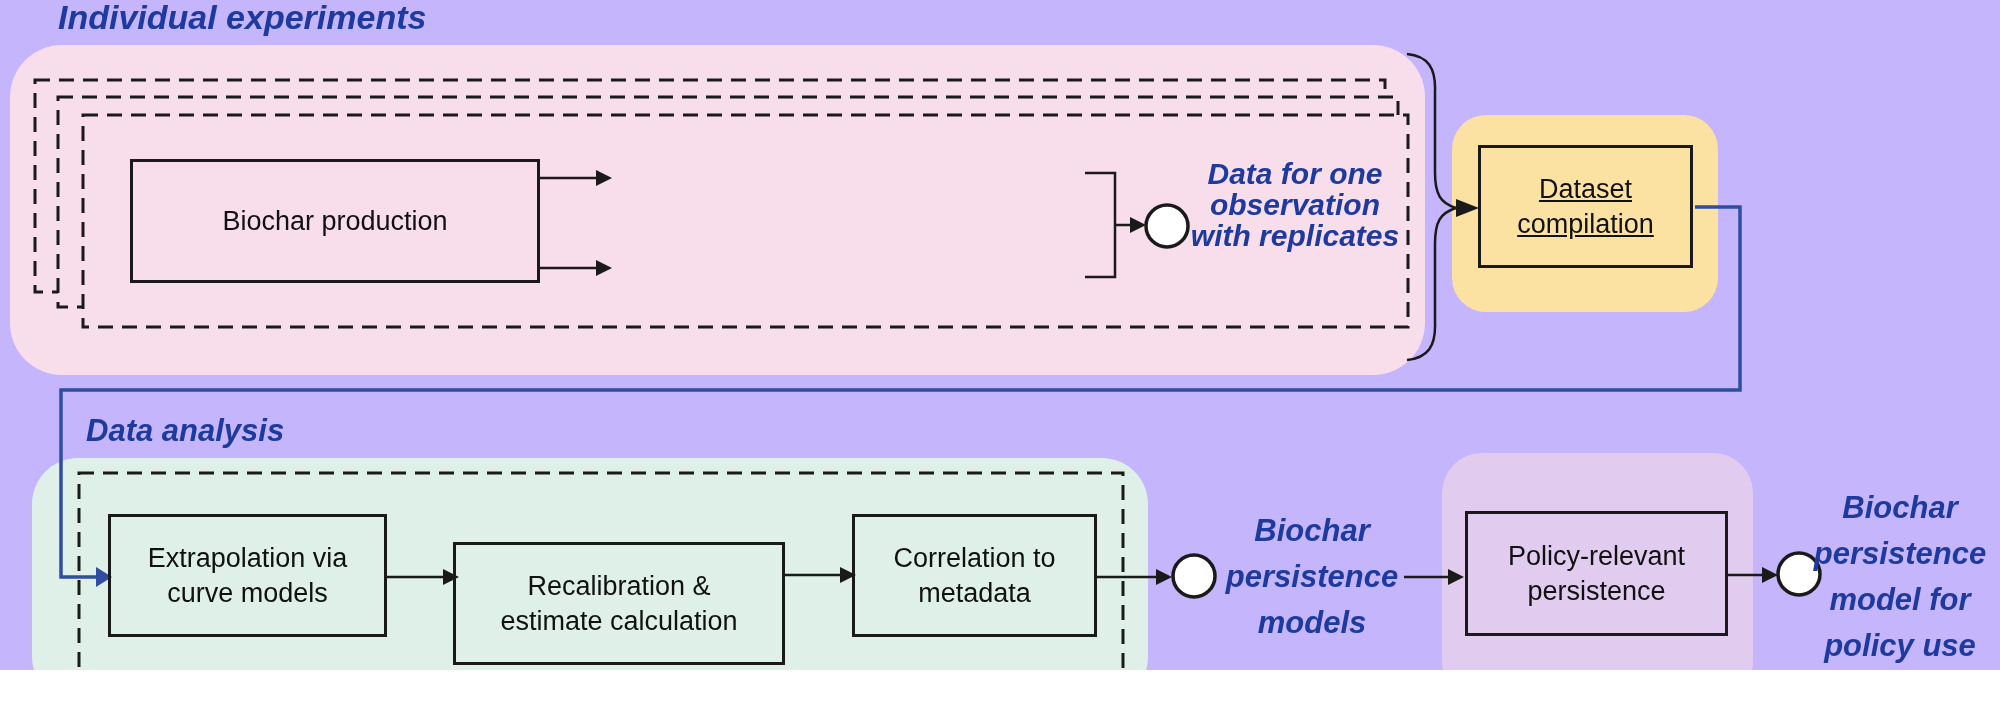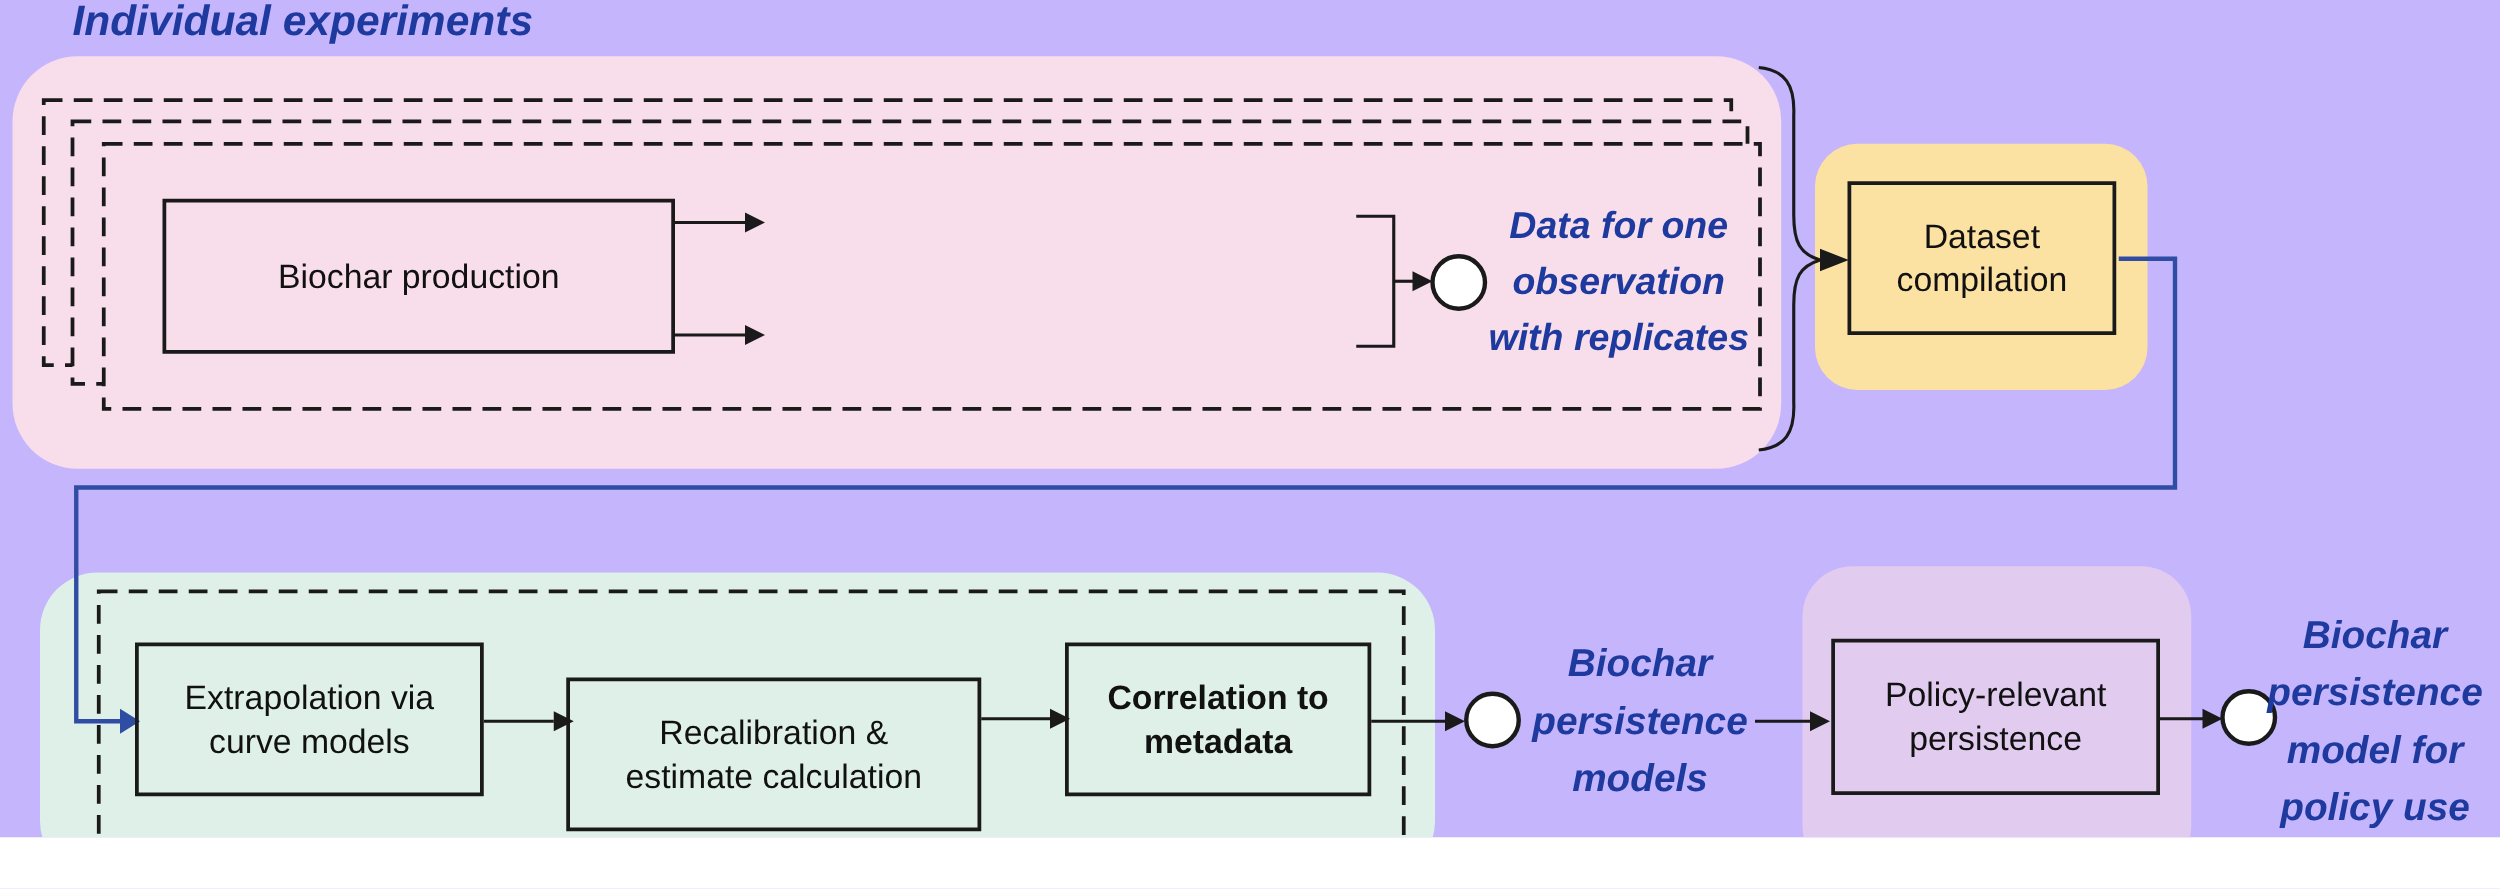--- a/index.html
+++ b/index.html
@@ -79,33 +79,34 @@
     <circle cx="1194" cy="576" r="21" fill="#ffffff" stroke="#1a1a1a" stroke-width="3.5"></circle>
     <line x1="1404" y1="577" x2="1448" y2="577" stroke="#1a1a1a" stroke-width="2.5"></line>
     <polygon points="1448,569 1464,577 1448,585" fill="#1a1a1a"></polygon>
     <line x1="1728" y1="575" x2="1764" y2="575" stroke="#1a1a1a" stroke-width="2.5"></line>
     <polygon points="1762,567 1778,575 1762,583" fill="#1a1a1a"></polygon>
     <circle cx="1799" cy="574" r="21" fill="#ffffff" stroke="#1a1a1a" stroke-width="3.5"></circle>
   </svg>
 
   <div class="node" style="left:130px; top:159px; width:410px; height:124px;">Biochar production</div>
 
-  <div class="blue-label" style="left:1160px; top:158px; width:270px; font-size:30px; line-height:45px;">Data for one
+  <div class="blue-label" style="left:1160px; top:158px; width:270px; font-size:30px; line-height:31px;">Data for one
 observation
 with replicates</div>
 
-  <div class="node" style="left:1478px; top:145px; width:215px; height:123px;">Dataset
+  <div class="node" style="left:1478px; top:145px; width:215px; height:123px;text-decoration:underline;">Dataset
 compilation</div>
 
+  <div class="section-title" style="left:86px; top:413px; font-size:31px;">Data analysis</div>
 
   <div class="node" style="left:108px; top:514px; width:279px; height:123px;">Extrapolation via
 curve models</div>
   <div class="node" style="left:453px; top:542px; width:332px; height:123px;">Recalibration &amp;
 estimate calculation</div>
-  <div class="node" style="left:852px; top:514px; width:245px; height:123px;font-weight:bold;">Correlation to
+  <div class="node" style="left:852px; top:514px; width:245px; height:123px;">Correlation to
 metadata</div>
 
   <div class="blue-label" style="left:1192px; top:508px; width:240px; font-size:31px; line-height:46px;">Biochar
 persistence
 models</div>
 
   <div class="node" style="left:1465px; top:511px; width:263px; height:125px;">Policy-relevant
 persistence</div>
 
   <div class="blue-label" style="left:1800px; top:485px; width:200px; font-size:31px; line-height:46px;">Biochar

